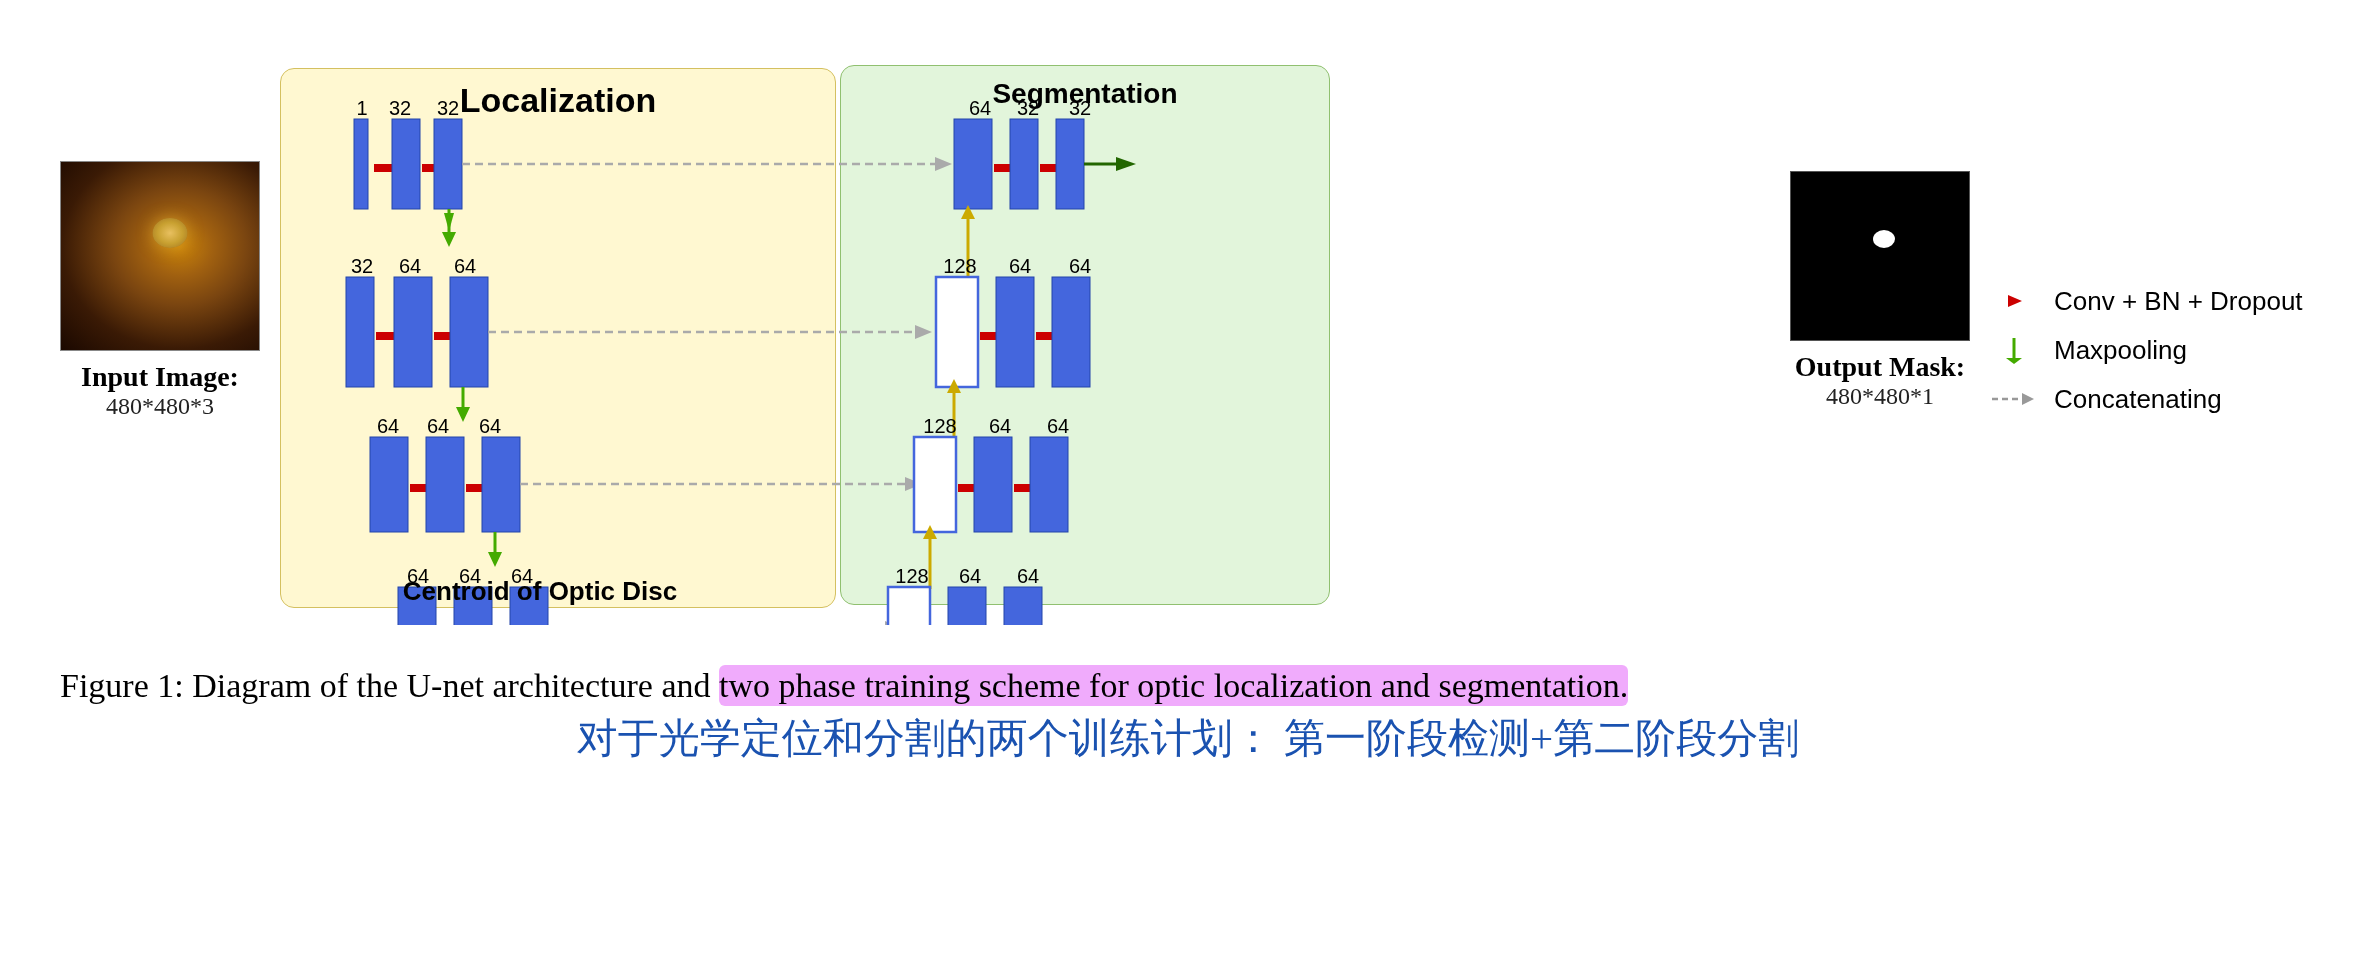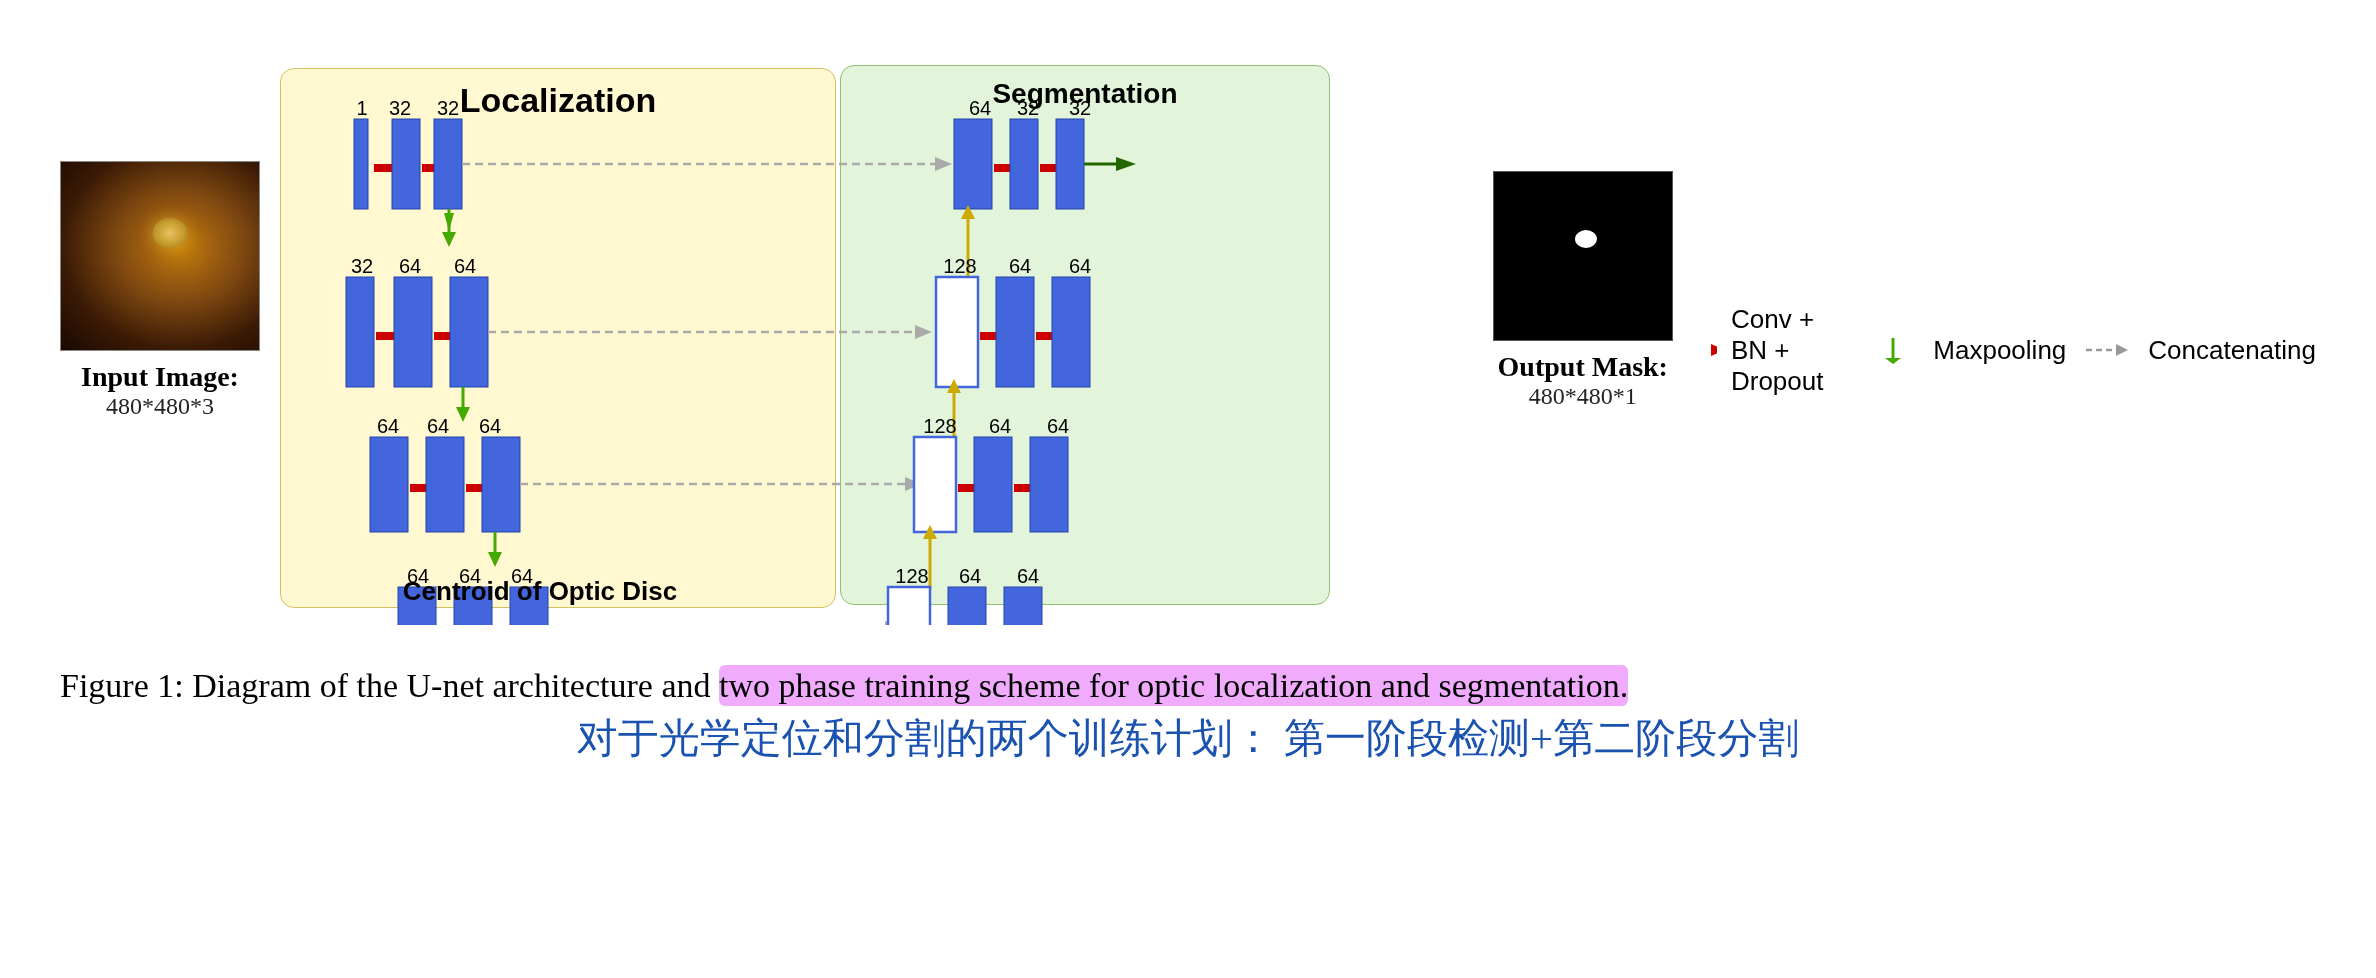--- a/index.html
+++ b/index.html
@@ -108,20 +108,21 @@
     }
     .output-sublabel {
       font-size: 24px;
       text-align: center;
       color: #222;
     }
 
     
     .legend-area {
       display: flex;
+      flex-direction: column;
       gap: 18px;
       margin-left: 20px;
       margin-top: 40px;
     }
 
     .legend-item {
       display: flex;
       align-items: center;
       gap: 14px;
       font-size: 26px;

